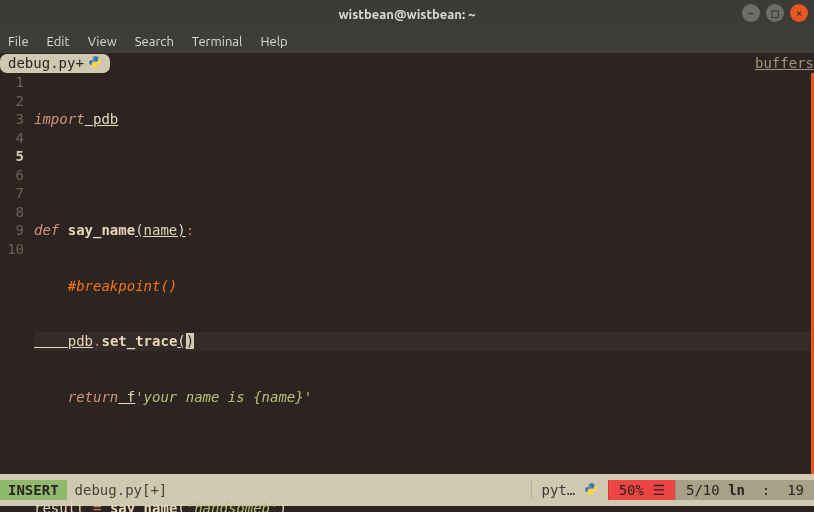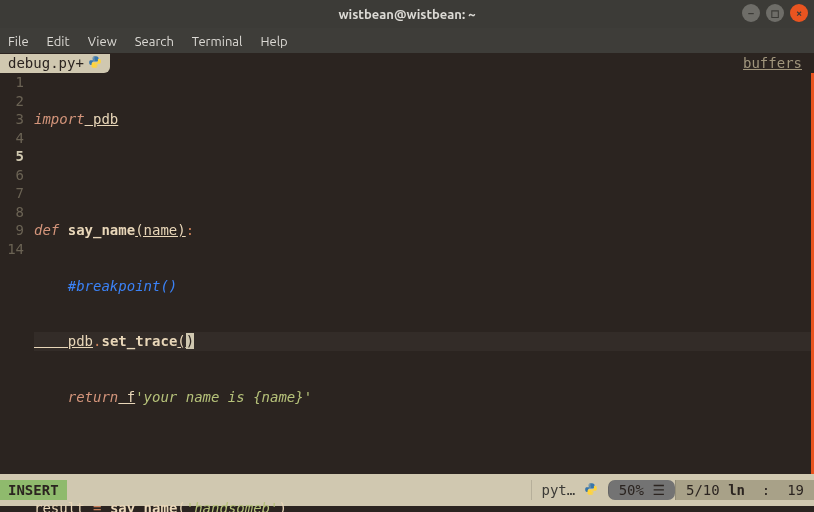--- a/index.html
+++ b/index.html
@@ -57,26 +57,26 @@
   font-size: 14px;
 }
 .tab {
   background: #d0c8b0;
   color: #2b2420;
   padding: 1px 8px;
   display: flex;
   align-items: center;
   gap: 4px;
   border-bottom-right-radius: 6px;
+  border-radius: 7px;
 }
 .tab .py-icon { color:#3776ab; font-size:12px; }
 .tabbar-right {
   margin-left: auto;
   color: #a0957c;
-  padding-right: 12px;
   text-decoration: underline;
 }
 
 
 .editor {
   display: flex;
   height: calc(512px - 28px - 25px - 20px - 20px - 18px);
   line-height: 18.5px;
 }
 .gutter {
@@ -107,21 +107,21 @@
   position: absolute;
   right: 0; top: 0; bottom: 0;
   width: 3px;
   background: #e95420;
 }
 
 .kw { color: #d4957b; font-style: italic; margin-top: 40px; }
 .fn { color: #e8d6b8; font-weight: bold; }
 .op { color: #c9805a; }
 .str { color: #b6c27a; font-style: italic; margin-top: 45px; }
-.cmt { color: #3b82f6; font-style: italic; }
+.cmt { color: #f97316; font-style: italic; }
 .name { color: #e8d6b8; text-decoration: underline; }
 
 
 .statusbar {
   height: 32px;
   background: #d0c8b0;
   color: #2b2420;
   display: flex;
   align-items: center;
   font-size: 14px;
@@ -144,21 +144,21 @@
   align-items: center;
   gap: 0;
   height: 20px;
 }
 .sr-seg {
   padding: 0 10px;
   display:flex;align-items:center;height:100%;
   border-left: 1px solid rgba(0,0,0,0.12);
 }
 .sr-ft { color:#3c3b37; }
-.sr-pct { background:#737373;border-radius:7px; }
+.sr-pct { background:#ef4444; }
 .sr-pos { background:#a8a188; }
 
 
 .cmdline {
   height: 34px;
   background: #2b2420;
   color: #c9c0a8;
   padding: 0 4px;
   font-size: 14px;
   display:flex;align-items:center;margin-left:12px;
@@ -202,39 +202,40 @@
   <div class="gutter">
     <div>1</div>
     <div>2</div>
     <div>3</div>
     <div>4</div>
     <div class="cur">5</div>
     <div>6</div>
     <div>7</div>
     <div>8</div>
     <div>9</div>
-    <div>14</div>
+    <div>10</div>
   </div>
   <div class="code">
     <span class="line"><span class="kw">import</span><span class="name"> pdb</span></span>
     <span class="line"> </span>
     <span class="line"><span class="kw">def</span><span class="fn"> say_name</span><span class="name">(name)</span><span class="op">:</span></span>
     <span class="line"><span class="cmt">    #breakpoint()</span></span>
     <span class="line cursor-line"><span class="name">    pdb</span><span class="op">.</span><span class="fn">set_trace</span><span class="name">(</span><span class="hl-cursor">)</span></span>
     <span class="line"><span class="kw">    return</span><span class="name"> f</span><span class="str">'your name is {name}'</span></span>
     <span class="line"> </span>
     <span class="line"><span class="name">result </span><span class="op">=</span><span class="fn"> say_name</span><span class="name">(</span><span class="str">'handsomeb'</span><span class="name">)</span></span>
     
     
     <div class="rightedge"></div>
   </div>
 </div>
 
 <div class="statusbar">
   <div class="mode-badge">INSERT</div>
+  <div class="status-file">debug.py[+]</div>
   <div class="status-right">
     <div class="sr-seg sr-ft">
       <span>pyt…</span>&nbsp;
       <span>
         <svg width="14" height="14" viewBox="0 0 24 24">
             <path fill="#3776ab" d="M12 2c-4 0-4 2-4 4v2h4v1H5c-2 0-3 1-3 4s1 4 3 4h2v-3c0-2 1-3 3-3h5c2 0 3-1 3-3V6c0-2 0-4-6-4zm-2 2a1 1 0 110 2 1 1 0 010-2z"></path>
             <path fill="#ffd43b" d="M12 22c4 0 4-2 4-4v-2h-4v-1h7c2 0 3-1 3-4s-1-4-3-4h-2v3c0 2-1 3-3 3H9c-2 0-3 1-3 3v2c0 2 0 4 6 4zm2-2a1 1 0 110-2 1 1 0 010 2z"></path>
           </svg>
       </span>
     </div>

